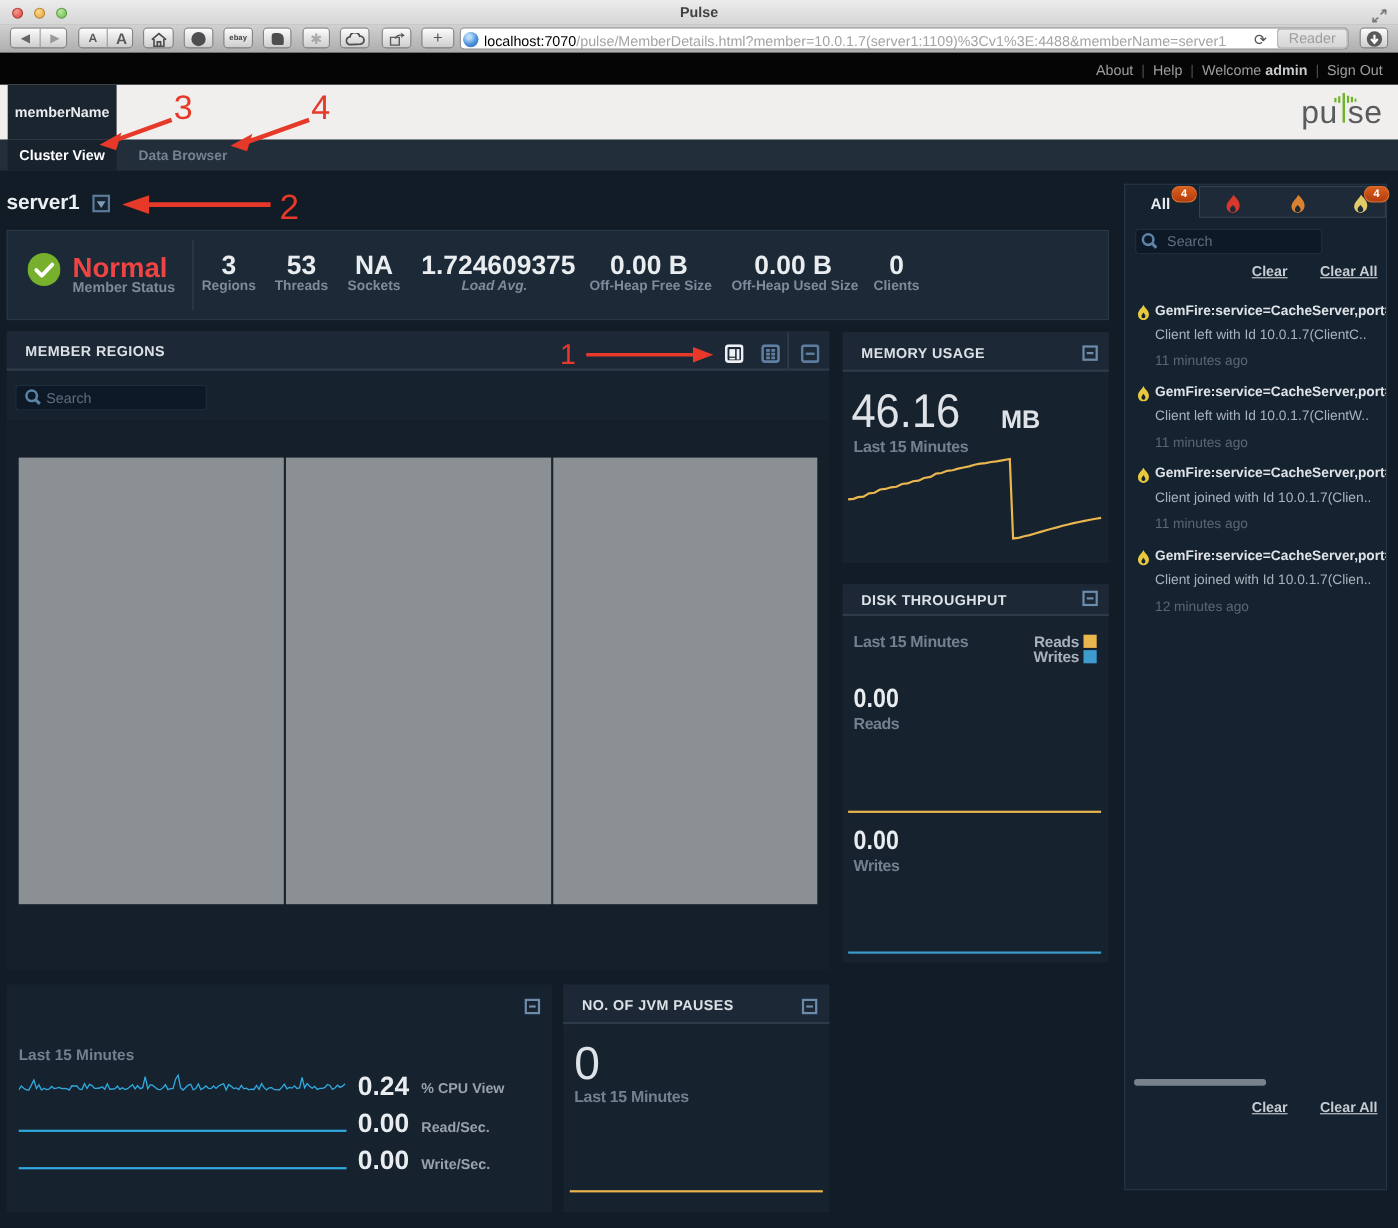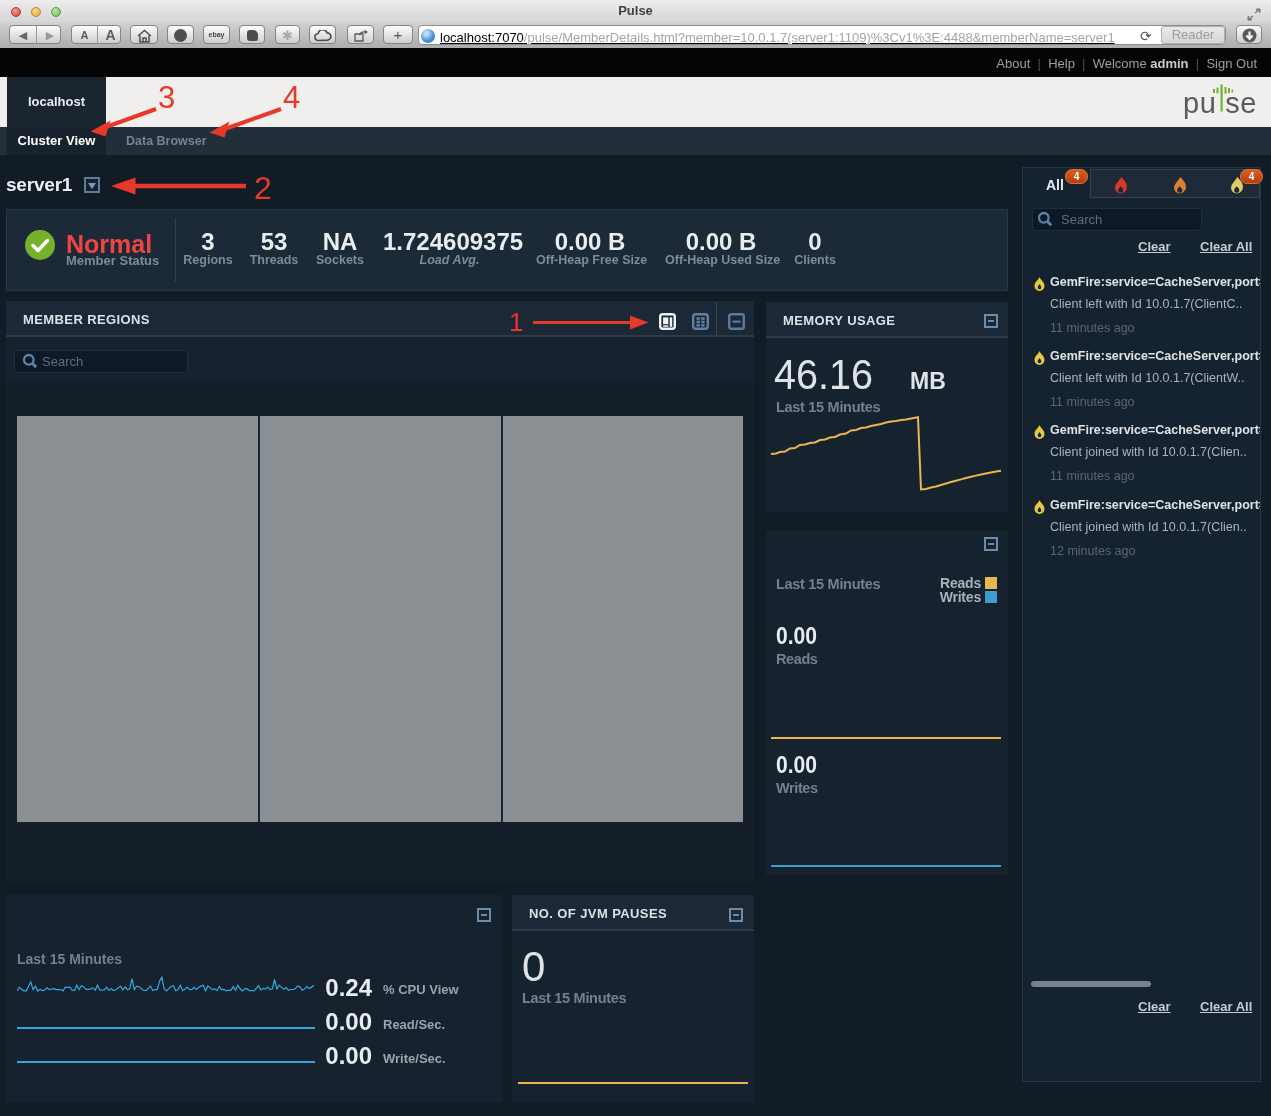--- a/index.html
+++ b/index.html
@@ -84,33 +84,33 @@
         <path d="M4.5 10.5 a3.5 3.5 0 0 1 -0.3 -7 a4.5 4.5 0 0 1 8.8 -0.6 a3.6 3.6 0 0 1 0.6 7.2 z" fill="none" stroke="#4e4e4e" stroke-width="1.6"></path>
       </svg></div>
   <div class="abs tbtn" style="left:347px;width:27px;"><svg width="14" height="13" style="margin-top:3px" viewBox="0 0 14 13">
         <path d="M1 5 h8 v7 h-8 z" fill="none" stroke="#5a5a5a" stroke-width="1.3"></path>
         <path d="M5 6 C6 2.5 9 2 11 2.5 L10.2 0.5 L14 3 L10.5 5.5 L11 3.8 C9 3.2 7 4 6 6.5 z" fill="#5a5a5a"></path>
       </svg></div>
   <div class="abs tbtn" style="left:383px;width:30px;font-size:15px;color:#555;line-height:17px;">+</div>
 
   <div class="abs addr"></div>
   <div class="abs" style="left:421px;top:29px;width:14px;height:14px;border-radius:50%;background:radial-gradient(circle at 38% 32%,#b8dcfa 15%,#4a90d9 55%,#2c6cb5);"></div>
-  <div class="abs" style="left:440px;top:30px;font-size:13px;color:#000;text-decoration:underline;">localhost:7070<span style="color:#a4a4a4;">/pulse/MemberDetails.html?member=10.0.1.7(server1:1109)%3Cv1%3E:4488&amp;memberName=server1</span></div>
+  <div class="abs" style="left:440px;top:30px;font-size:13px;color:#000;">localhost:7070<span style="color:#a4a4a4;">/pulse/MemberDetails.html?member=10.0.1.7(server1:1109)%3Cv1%3E:4488&amp;memberName=server1</span></div>
   <div class="abs" style="left:1140px;top:28px;font-size:14px;color:#555;">⟳</div>
   <div class="abs" style="left:1161px;top:26px;width:64px;height:18px;background:linear-gradient(#e9e9e9,#d6d6d6);border:1px solid #b0b0b0;border-radius:3px;box-sizing:border-box;text-align:center;font-size:13px;color:#9d9d9d;line-height:16px;">Reader</div>
   <div class="abs tbtn" style="left:1236px;width:26px;"><svg width="15" height="15" style="margin-top:2px" viewBox="0 0 15 15">
         <circle cx="7.5" cy="7.5" r="7" fill="#5a5a5a"></circle>
         <path d="M7.5 3.5 V10 M4.5 7.5 L7.5 11 L10.5 7.5" stroke="#fff" stroke-width="2" fill="none"></path>
       </svg></div>
 
   <div class="abs blackbar"></div>
   <div class="abs blacklinks">About <span style="color:#4e4e4e;">&nbsp;|&nbsp;</span> Help <span style="color:#4e4e4e;">&nbsp;|&nbsp;</span> Welcome <b style="color:#c8cbcd;">admin</b> <span style="color:#4e4e4e;">&nbsp;|&nbsp;</span> Sign Out</div>
 
   <div class="abs whiteband"></div>
-  <div class="abs lhtab">localhost</div>
+  <div class="abs lhtab">memberName</div>
 
   <div class="abs" style="left:1183px;top:87px;font-size:29px;color:#595b5d;letter-spacing:0.5px;">pu<span style="display:inline-block;width:9px;"></span>se</div>
   <svg class="abs" style="left:1211px;top:84px;" width="24" height="28" viewBox="0 0 24 28">
     <g fill="#6eb32a">
       <rect x="2" y="5" width="2" height="4"></rect>
       <rect x="5.5" y="3.5" width="2" height="6"></rect>
       <rect x="9.5" y="0.5" width="2.2" height="27"></rect>
       <rect x="13.5" y="3" width="2" height="6.5"></rect>
       <rect x="17" y="4" width="2" height="5"></rect>
       <rect x="20.5" y="5.5" width="1.6" height="3"></rect>
@@ -196,20 +196,23 @@
     <div class="collapse" style="left:218px;top:12px;"></div>
     <div class="abs" style="left:8px;top:48px;font-size:43px;color:#dfe3e7;transform:scaleX(0.92);transform-origin:0 0;">46.16</div>
     <div class="abs" style="left:124px;top:66px;font-size:23px;font-weight:bold;color:#dfe3e7;margin-left:20px;">MB</div>
     <div class="abs" style="left:10px;top:97px;font-size:14.5px;font-weight:bold;color:#75808e;letter-spacing:-0.3px;">Last 15 Minutes</div>
     <svg style="position:absolute;left:0;top:110px;" width="242" height="95" viewBox="0 0 242 95">
       <polyline fill="none" stroke="#eab64e" stroke-width="2" points="5,42 10,41.5 14,40 19,39.5 24,36.5 29,36 34,33 39,32.5 44,31 49,30.5 54,28 59,27.5 64,25.5 69,25 74,22.5 80,21.5 85,18.5 90,18 95,16 100,15.5 105,14 110,13 115,12 120,10.5 125,9.5 130,9 135,8 140,7.5 145,6.5 152,5.3 155,77.5 160,77 165,75.5 170,74.5 175,73 180,71.5 185,70 190,68.7 195,67.4 200,66 205,64.8 210,63.6 215,62.5 220,61.5 225,60.5 230,59.6 235,58.8"></polyline>
     </svg>
   </div>
 
   <div class="abs panel" style="left:766px;top:531px;width:242px;height:344px;">
+    <div class="phead" style="height:29px;">
+        <span class="ptitle" style="top:7px;">DISK THROUGHPUT</span>
+      </div>
     <div class="collapse" style="left:218px;top:6px;"></div>
     <div class="abs" style="left:10px;top:45px;font-size:14.5px;font-weight:bold;color:#75808e;letter-spacing:-0.3px;">Last 15 Minutes</div>
     <div class="abs" style="left:130px;top:44px;width:85px;text-align:right;font-size:14px;font-weight:bold;color:#a9b2bc;letter-spacing:-0.2px;">Reads</div>
     <div class="abs" style="left:219px;top:46px;width:12px;height:12px;background:#eab64e;"></div>
     <div class="abs" style="left:130px;top:58px;width:85px;text-align:right;font-size:14px;font-weight:bold;color:#a9b2bc;letter-spacing:-0.2px;">Writes</div>
     <div class="abs" style="left:219px;top:60px;width:12px;height:12px;background:#3e9bcd;"></div>
     <div class="abs" style="left:10px;top:91px;font-size:24px;font-weight:bold;color:#e9edf0;transform:scaleX(0.88);transform-origin:0 0;">0.00</div>
     <div class="abs" style="left:10px;top:120px;font-size:14.5px;font-weight:bold;color:#75808e;letter-spacing:-0.4px;">Reads</div>
     <div class="abs" style="left:5px;top:206px;width:230px;height:2px;background:#eab64e;"></div>
     <div class="abs" style="left:10px;top:220px;font-size:24px;font-weight:bold;color:#e9edf0;transform:scaleX(0.88);transform-origin:0 0;">0.00</div>

